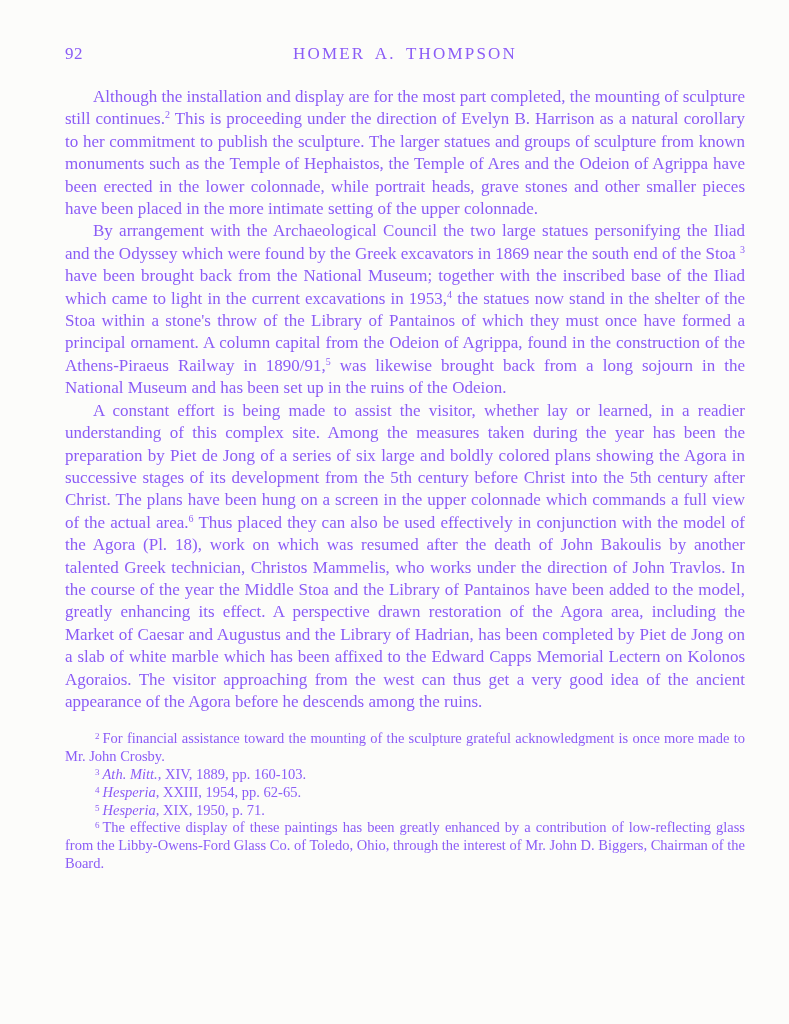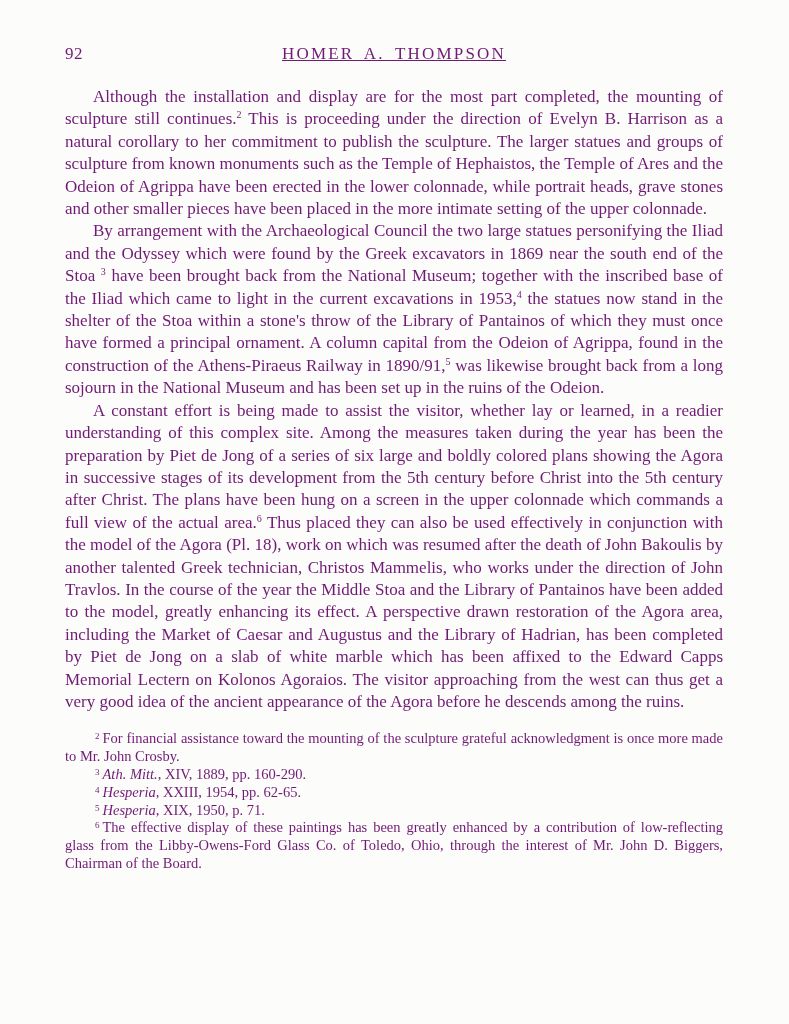--- a/index.html
+++ b/index.html
@@ -6,42 +6,41 @@
     margin: 0;
     padding: 0;
     background: #f2f2ef;
     overflow: hidden;
   }
   .page {
     box-sizing: border-box;
     width: 789px;
     height: 1024px;
     background: #fcfcfa;
-    padding: 44px 66px 0 65px;
+    padding: 44px 44px 0 65px;
     font-family: "Liberation Serif", "DejaVu Serif", serif;
-    color: #701a75;
+    color: #8b5cf6;
     overflow: hidden;
   }
   .running-header {
     position: relative;
     text-align: center;
     font-size: 17px;
     height: 21px;
     margin-bottom: 21px;
   }
   .page-num {
     position: absolute;
     left: 0;
     top: 0;
     letter-spacing: 0.5px;
   }
   .head-title {
     letter-spacing: 2.2px;
     word-spacing: 4px;
-    text-decoration: underline;
   }
   .body-text p {
     margin: 0;
     text-align: justify;
     font-size: 17px;
     line-height: 22.4px;
     text-indent: 28px;
   }
   .body-text p.noindent {
     text-indent: 0;
@@ -88,21 +87,21 @@
     <p><span>By arrangement with the Archaeological Council the two large statues personifying the Iliad and the Odyssey which were found by the Greek excavators in 1869 near the south end of the Stoa </span><sup class="fnref">3</sup><span> have been brought back from the National Museum; together with the inscribed base of the Iliad which came to light in the current excavations in 1953,</span><sup class="fnref">4</sup><span> the statues now stand in the shelter of the Stoa within a stone's throw of the Library of Pantainos of which they must once have formed a principal ornament. A column capital from the Odeion of Agrippa, found in the construction of the Athens-Piraeus Railway in 1890/91,</span><sup class="fnref">5</sup><span> was likewise brought back from a long sojourn in the National Museum and has been set up in the ruins of the Odeion.</span></p>
 
     <p><span>A constant effort is being made to assist the visitor, whether lay or learned, in a readier understanding of this complex site. Among the measures taken during the year has been the preparation by Piet de Jong of a series of six large and boldly colored plans showing the Agora in successive stages of its development from the 5th century before Christ into the 5th century after Christ. The plans have been hung on a screen in the upper colonnade which commands a full view of the actual area.</span><sup class="fnref">6</sup><span> Thus placed they can also be used effectively in conjunction with the model of the Agora (Pl. 18), work on which was resumed after the death of John Bakoulis by another talented Greek technician, Christos Mammelis, who works under the direction of John Travlos. In the course of the year the Middle Stoa and the Library of Pantainos have been added to the model, greatly enhancing its effect. A perspective drawn restoration of the Agora area, including the Market of Caesar and Augustus and the Library of Hadrian, has been completed by Piet de Jong on a slab of white marble which has been affixed to the Edward Capps Memorial Lectern on Kolonos Agoraios. The visitor approaching from the west can thus get a very good idea of the ancient appearance of the Agora before he descends among the ruins.</span></p>
 
   </div>
 
   <div class="footnotes">
 
     <p><sup class="fnref">2</sup><span>For financial assistance toward the mounting of the sculpture grateful acknowledgment is once more made to Mr. John Crosby.</span></p>
 
-    <p><sup class="fnref">3</sup><em>Ath. Mitt.</em><span>, XIV, 1889, pp. 160-290.</span></p>
+    <p><sup class="fnref">3</sup><em>Ath. Mitt.</em><span>, XIV, 1889, pp. 160-103.</span></p>
 
     <p><sup class="fnref">4</sup><em>Hesperia</em><span>, XXIII, 1954, pp. 62-65.</span></p>
 
     <p><sup class="fnref">5</sup><em>Hesperia</em><span>, XIX, 1950, p. 71.</span></p>
 
     <p><sup class="fnref">6</sup><span>The effective display of these paintings has been greatly enhanced by a contribution of low-reflecting glass from the Libby-Owens-Ford Glass Co. of Toledo, Ohio, through the interest of Mr. John D. Biggers, Chairman of the Board.</span></p>
 
   </div>
 
 </div>

